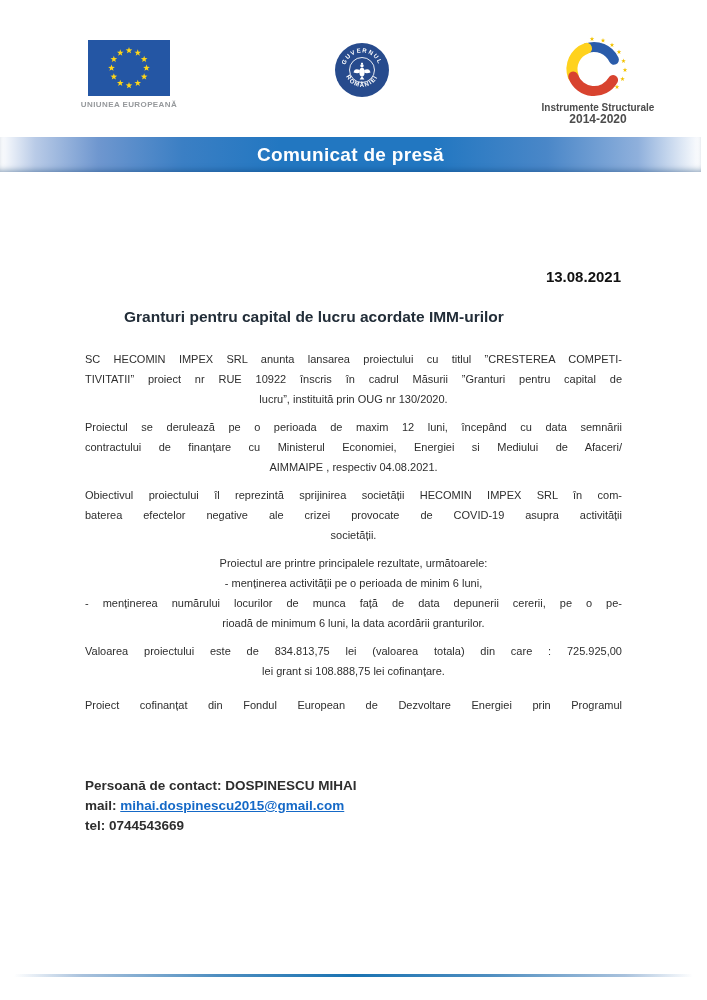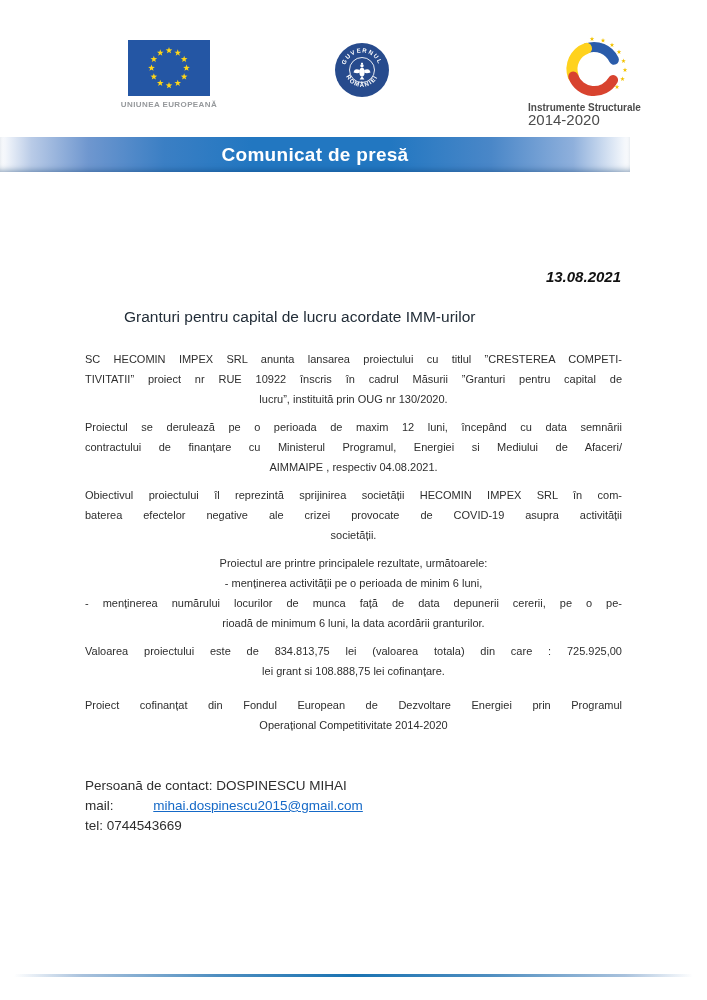--- a/index.html
+++ b/index.html
@@ -4,55 +4,55 @@
 <style>
   * { margin:0; padding:0; box-sizing:border-box; }
   html,body { background:#ffffff; }
   .page {
     position:relative; width:707px; height:1000px; margin:0 auto;
     background:#ffffff; overflow:hidden;
     font-family:"Liberation Sans", sans-serif; color:#2e2e2e;
   }
 
   
-  .eu-block { position:absolute; left:74px; top:40px; width:110px; text-align:center;margin-left:40px; }
+  .eu-block { position:absolute; left:74px; top:40px; width:110px; text-align:center; }
   .eu-block svg { display:block; margin:0 auto; }
   .eu-caption { margin-top:4px; font-size:8px; font-weight:600; letter-spacing:.4px; color:#96999c; }
 
   .gov-block { position:absolute; left:328px; top:36px; width:68px; height:68px; }
 
-  .is-block { position:absolute; left:528px; top:32px; width:140px; }
+  .is-block { position:absolute; left:528px; top:32px; width:140px; text-align:center; }
   .is-block svg { display:block; margin:0 auto; }
   .is-caption1 { font-size:10px; font-weight:bold; color:#4c4c4c; line-height:12px; }
-  .is-caption2 { font-size:15px;  font-weight:normal; color:#4c4c4c; line-height:11px; }
+  .is-caption2 { font-size:12px;  font-weight:bold; color:#4c4c4c; line-height:11px; }
 
   
   .banner {
-    position:absolute; top:137px; left:0; width:630px; height:35px;
+    position:absolute; top:137px; left:0; width:701px; height:35px;
     line-height:35px; text-align:center;
     color:#ffffff; font-size:19px; font-weight:bold; letter-spacing:.3px;
     background:linear-gradient(to right,
       #ffffff 0%, #b9cbe7 5%, #6f97cf 14%, #3b7fc4 26%, #2277c1 40%,
       #2277c1 62%, #4a87c8 78%, #8fb0dc 91%, #ffffff 100%);
     box-shadow: inset 0 -4px 6px -3px rgba(8,56,108,.5);
   }
 
   
-  .date { position:absolute; top:268px; right:86px; font-size:15px; font-weight:bold; color:#111;font-style:italic; }
-  .doc-title { position:absolute; left:124px; top:308px; font-size:15.5px; font-weight:normal; color:#222d38; }
+  .date { position:absolute; top:268px; right:86px; font-size:15px; font-weight:bold; color:#111; }
+  .doc-title { position:absolute; left:124px; top:308px; font-size:15.5px; font-weight:bold; color:#222d38; }
 
   .body { position:absolute; left:85px; top:349px; width:537px; font-size:11px; }
   .para { margin-bottom:8px; }
   .para:nth-child(6) { margin-top:14px; }
   .ln { line-height:20px; white-space:nowrap; text-align:center; }
   .ln.jl { white-space:normal; text-align:justify; text-align-last:justify; }
 
-  .contact { position:absolute; left:85px; top:776px; font-size:13.5px; }
+  .contact { position:absolute; left:85px; top:776px; font-size:13.5px;font-weight:bold; }
   .contact .cln { line-height:20px; }
-  .mail-link { color:#1569c7; text-decoration:underline; cursor:pointer;margin-left:36px; }
+  .mail-link { color:#1569c7; text-decoration:underline; cursor:pointer; }
 
   
   .footer-line {
     position:absolute; top:974px; left:14px; right:14px; height:3px; border-radius:2px;
     background:linear-gradient(to right,
       rgba(255,255,255,0) 0%, #a9c2dd 10%, #4e8ec0 30%, #1a73b2 50%,
       #4e8ec0 70%, #a9c2dd 90%, rgba(255,255,255,0) 100%);
   }
 </style>
 </head>
@@ -142,41 +142,40 @@
   <div class="doc-title">Granturi pentru capital de lucru acordate IMM-urilor</div>
 
   <div class="body">
       <div class="para">
         <div class="ln jl">SC HECOMIN IMPEX SRL anunta lansarea proiectului cu titlul ”CRESTEREA COMPETI-</div>
         <div class="ln jl">TIVITATII” proiect nr RUE 10922 înscris în cadrul Măsurii ”Granturi pentru capital de</div>
         <div class="ln">lucru”, instituită prin OUG nr 130/2020.</div>
       </div>
       <div class="para">
         <div class="ln jl">Proiectul se derulează pe o perioada de maxim 12 luni, începând cu data semnării</div>
-        <div class="ln jl">contractului de finanțare cu Ministerul Programul, Energiei si Mediului de Afaceri/</div>
+        <div class="ln jl">contractului de finanțare cu Ministerul Economiei, Energiei si Mediului de Afaceri/</div>
         <div class="ln">AIMMAIPE , respectiv 04.08.2021.</div>
       </div>
       <div class="para">
         <div class="ln jl">Obiectivul proiectului îl reprezintă sprijinirea societății HECOMIN IMPEX SRL în com-</div>
         <div class="ln jl">baterea efectelor negative ale crizei provocate de COVID-19 asupra activității</div>
         <div class="ln">societății.</div>
       </div>
       <div class="para">
         <div class="ln">Proiectul are printre principalele rezultate, următoarele:</div>
         <div class="ln">- menținerea activității pe o perioada de minim 6 luni,</div>
         <div class="ln jl">- menținerea numărului locurilor de munca față de data depunerii cererii, pe o pe-</div>
         <div class="ln">rioadă de minimum 6 luni, la data acordării granturilor.</div>
       </div>
       <div class="para">
         <div class="ln jl">Valoarea proiectului este de 834.813,75 lei (valoarea totala) din care : 725.925,00</div>
         <div class="ln">lei grant si 108.888,75 lei cofinanțare.</div>
       </div>
       <div class="para">
         <div class="ln jl">Proiect cofinanțat din Fondul European de Dezvoltare Energiei prin Programul</div>
-        <div class="ln">Operațional Competitivitate 2014-2020</div>
       </div>
     </div>
 
   <div class="contact">
     <div class="cln">Persoană de contact: DOSPINESCU MIHAI</div>
     <div class="cln"><span>mail: </span><a class="mail-link" href="#">mihai.dospinescu2015@gmail.com</a></div>
     <div class="cln">tel: 0744543669</div>
   </div>
 
   <div class="footer-line"></div>

